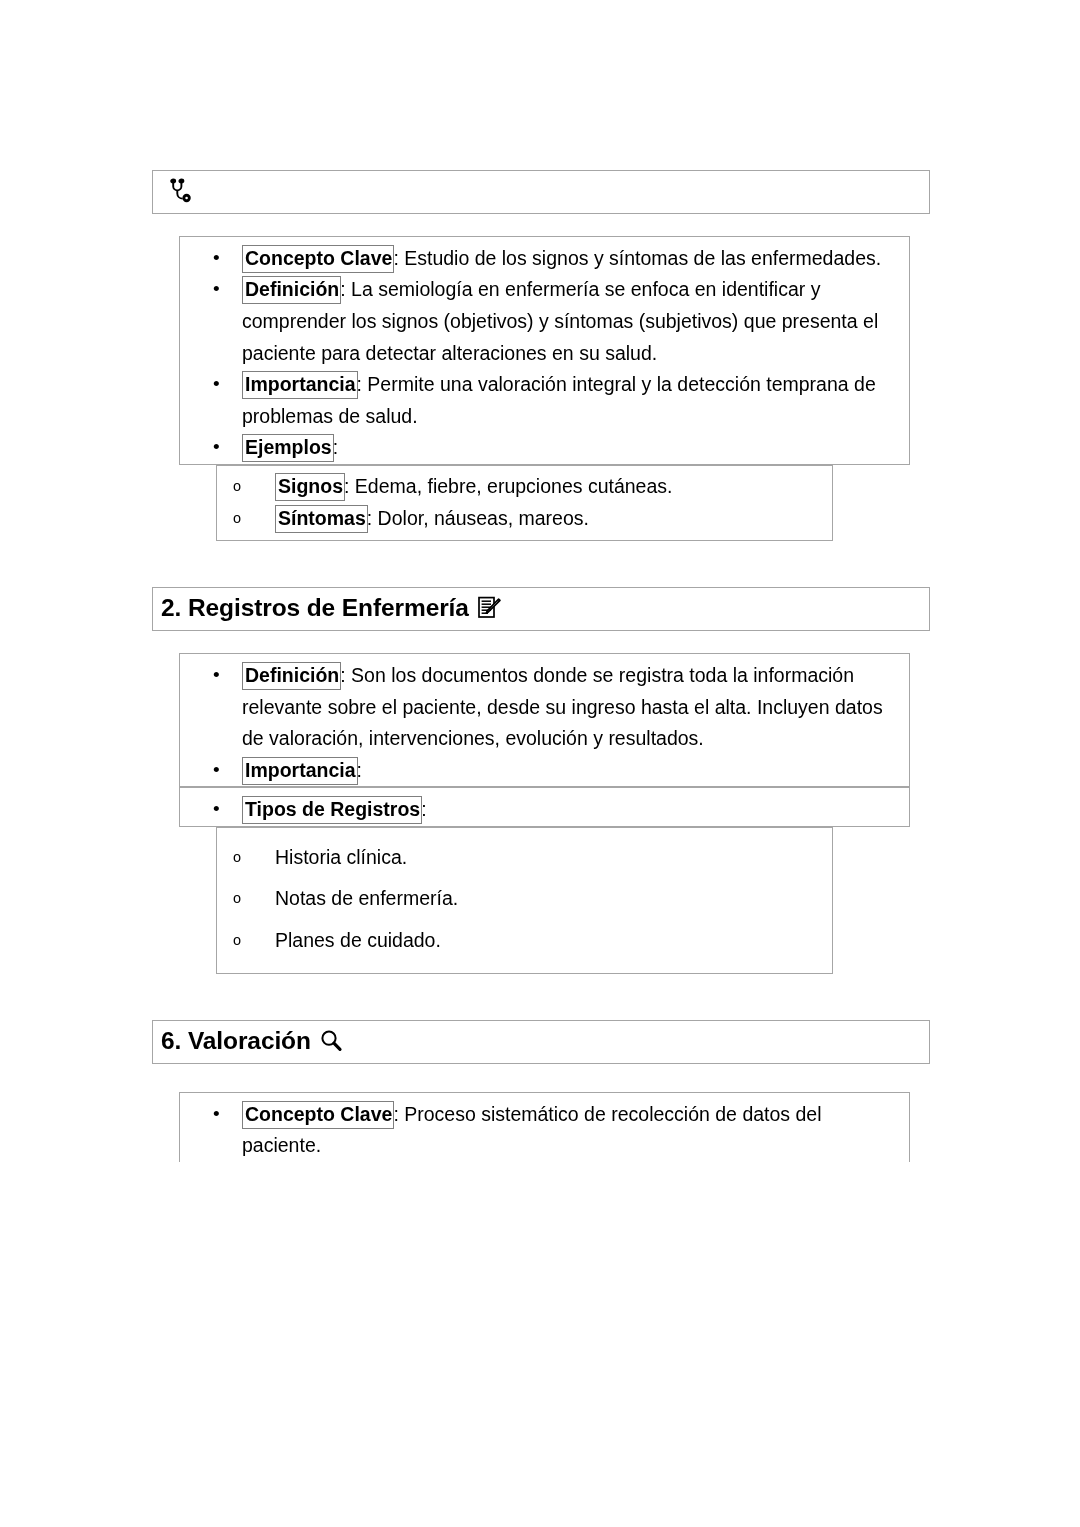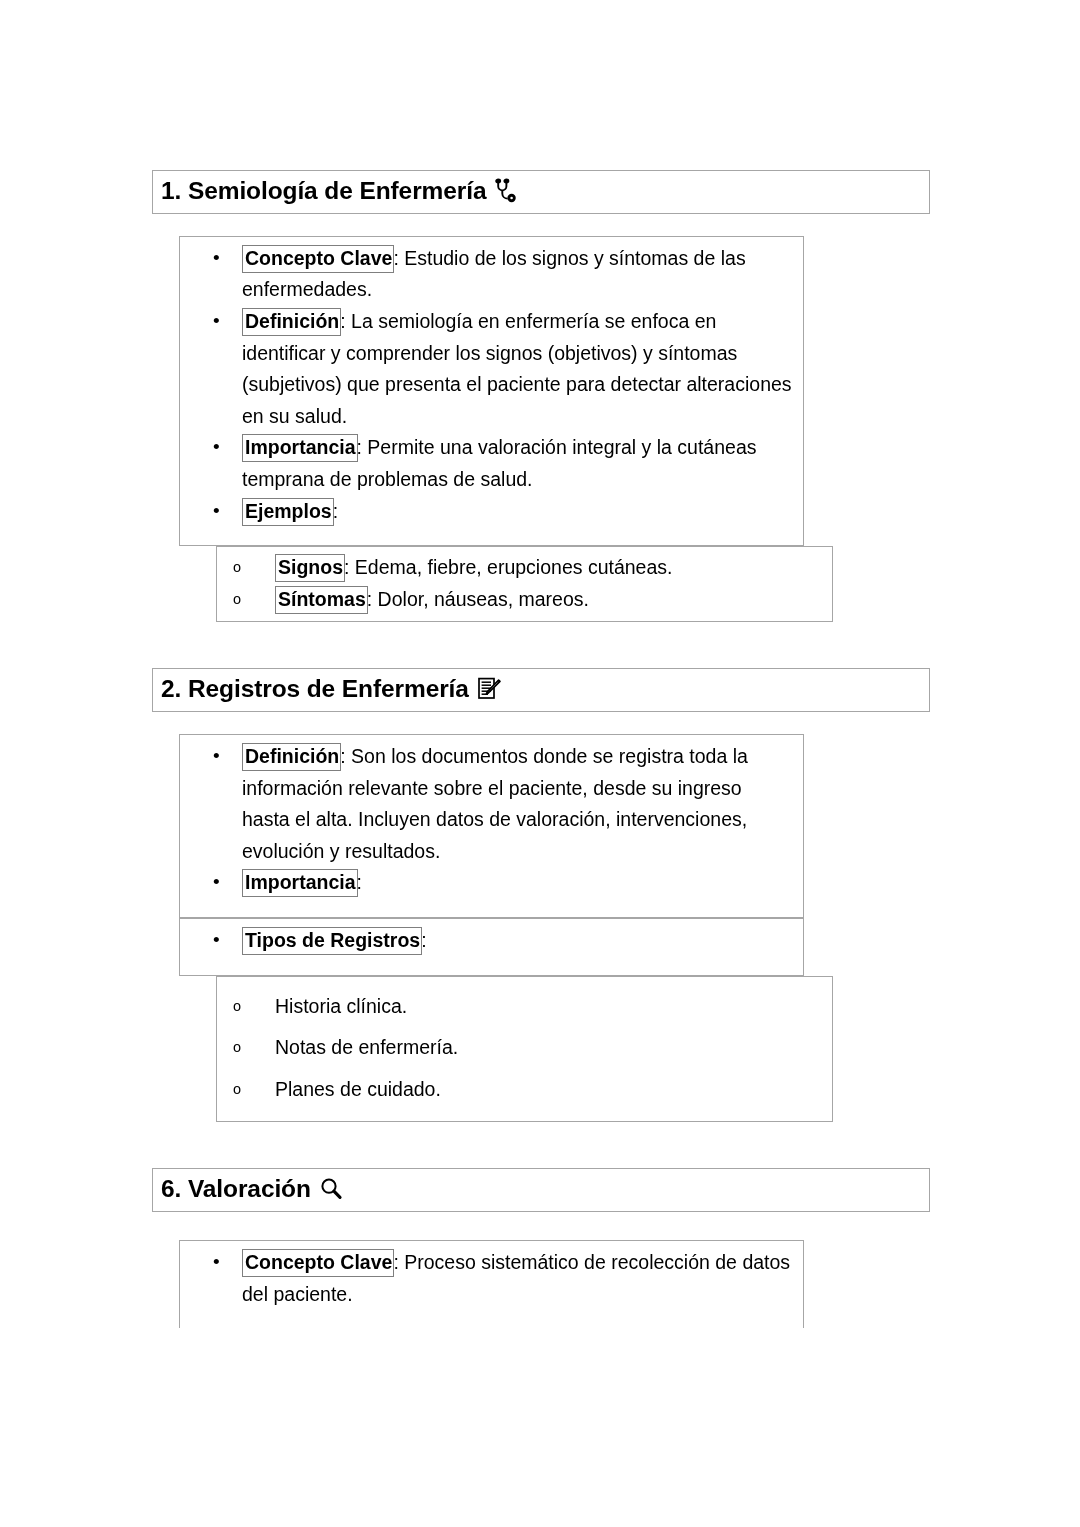--- a/index.html
+++ b/index.html
@@ -56,23 +56,23 @@
     vertical-align: -5px;
     margin-left: 7px;
   }
   .heading-icon svg { display: block; }
 
   
   .list-box {
     border: 1px solid #a6a6a6;
     box-sizing: border-box;
     margin-left: 27px;           
-    width: 625px;                
-    background: #ffffff;
-    padding: 6px 0 18px 0;
+    width: 731px;                
+    background: #ffffff;
+    padding: 6px 0 0 0;
   }
   .list-box.clipped-bottom {
     border-bottom: none;
     margin-top: 6px;
   }
 
   ul.l1 {
     list-style: none;
     margin: 0;
     padding: 0;
@@ -139,40 +139,40 @@
   .gap-head  { height: 22px; }
 </style>
 </head>
 <body>
 
 <div class="page">
   <div class="content">
 
     <div class="heading-box">
       <div class="heading-text">
-        <span>1. Semiología de Enfermería</span><span class="heading-icon"><svg width="26" height="26" viewBox="0 0 26 26" aria-hidden="true">
+        <span class="heading-icon"><svg width="26" height="26" viewBox="0 0 26 26" aria-hidden="true">
               <g fill="none" stroke="#000" stroke-width="1.9">
                 <path d="M5.2 3.2v5.1a4.1 4.1 0 0 0 8.2 0V3.2"></path>
                 <ellipse cx="5.2" cy="3.0" rx="2.0" ry="1.5" fill="#000"></ellipse>
                 <ellipse cx="13.4" cy="3.0" rx="2.0" ry="1.5" fill="#000"></ellipse>
                 <path d="M9.3 12.4v3.0c0 3.1 2.4 5.2 5.4 5.2"></path>
                 <circle cx="18.6" cy="20.0" r="3.2" fill="#000" stroke="#000"></circle>
                 <circle cx="18.6" cy="20.0" r="1.3" fill="#fff" stroke="none"></circle>
               </g>
             </svg></span>
       </div>
     </div>
 
     <div class="gap-head"></div>
 
     <div class="list-box">
       <ul class="l1">
         <li><span class="term">Concepto Clave</span><span>: Estudio de los signos y síntomas de las enfermedades.</span></li>
         <li><span class="term">Definición</span><span>: La semiología en enfermería se enfoca en identificar y comprender los signos (objetivos) y síntomas (subjetivos) que presenta el paciente para detectar alteraciones en su salud.</span></li>
-        <li><span class="term">Importancia</span><span>: Permite una valoración integral y la cutáneas temprana de problemas de salud.</span></li>
+        <li><span class="term">Importancia</span><span>: Permite una valoración integral y la detección temprana de problemas de salud.</span></li>
         <li><span class="term">Ejemplos</span><span>:</span></li>
       </ul>
     </div>
 
     <div class="sublist-box tight">
       <ul class="l2">
         <li><span class="term">Signos</span><span>: Edema, fiebre, erupciones cutáneas.</span></li>
         <li><span class="term">Síntomas</span><span>: Dolor, náuseas, mareos.</span></li>
       </ul>
     </div>

